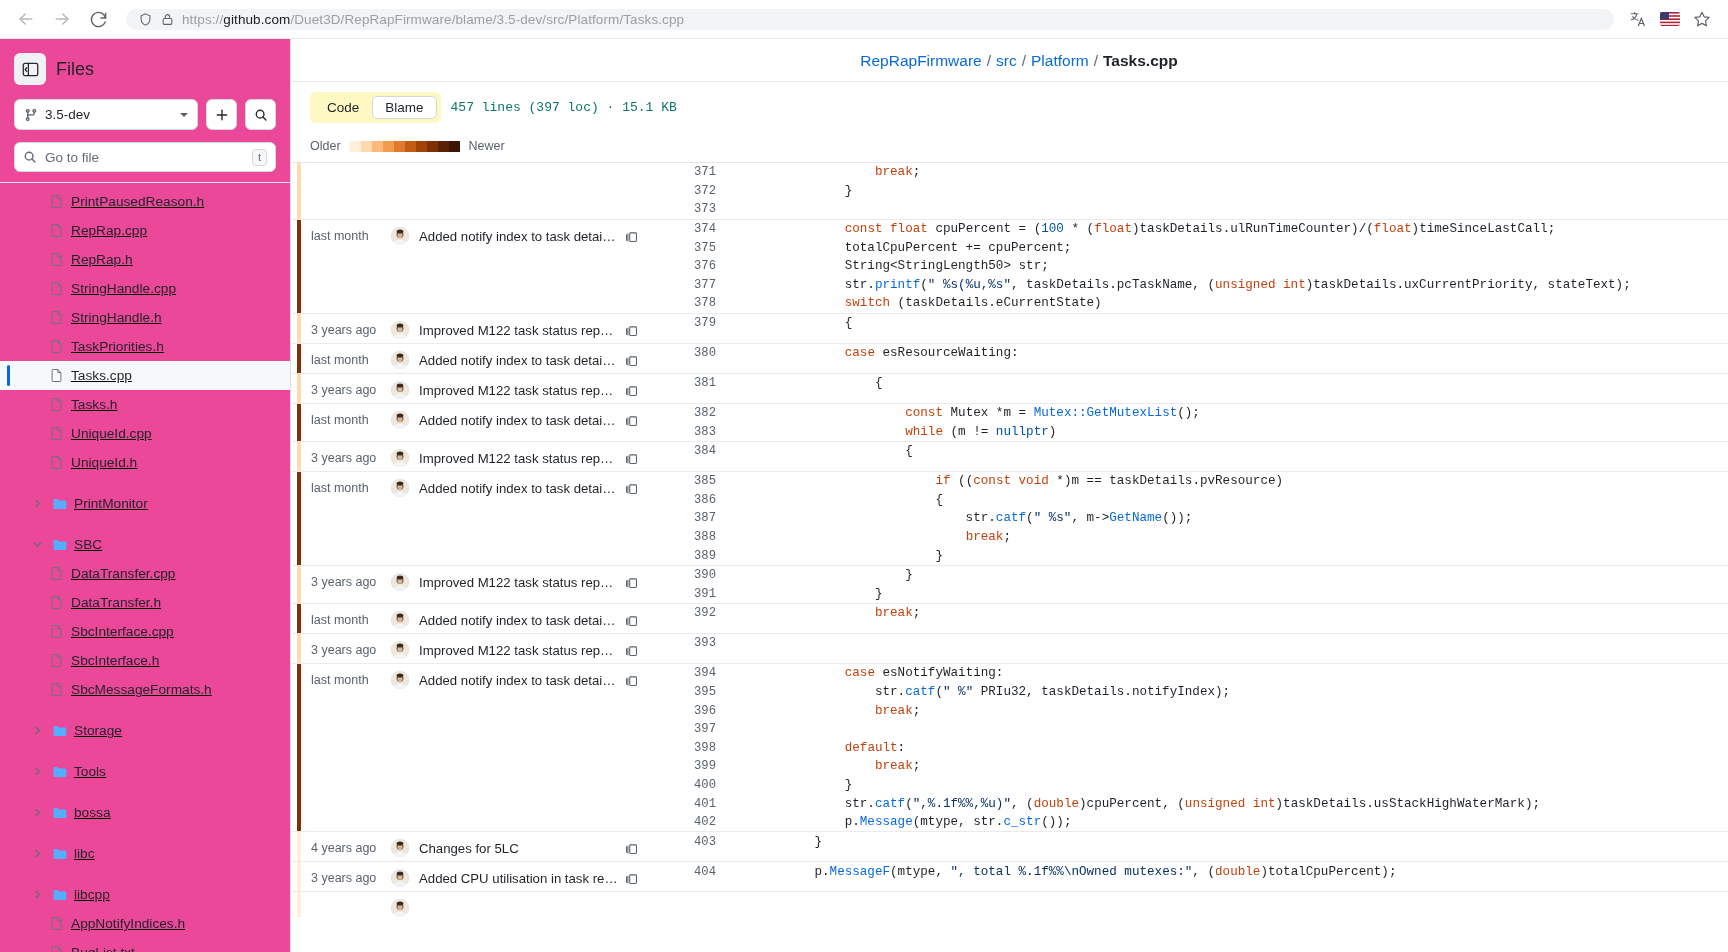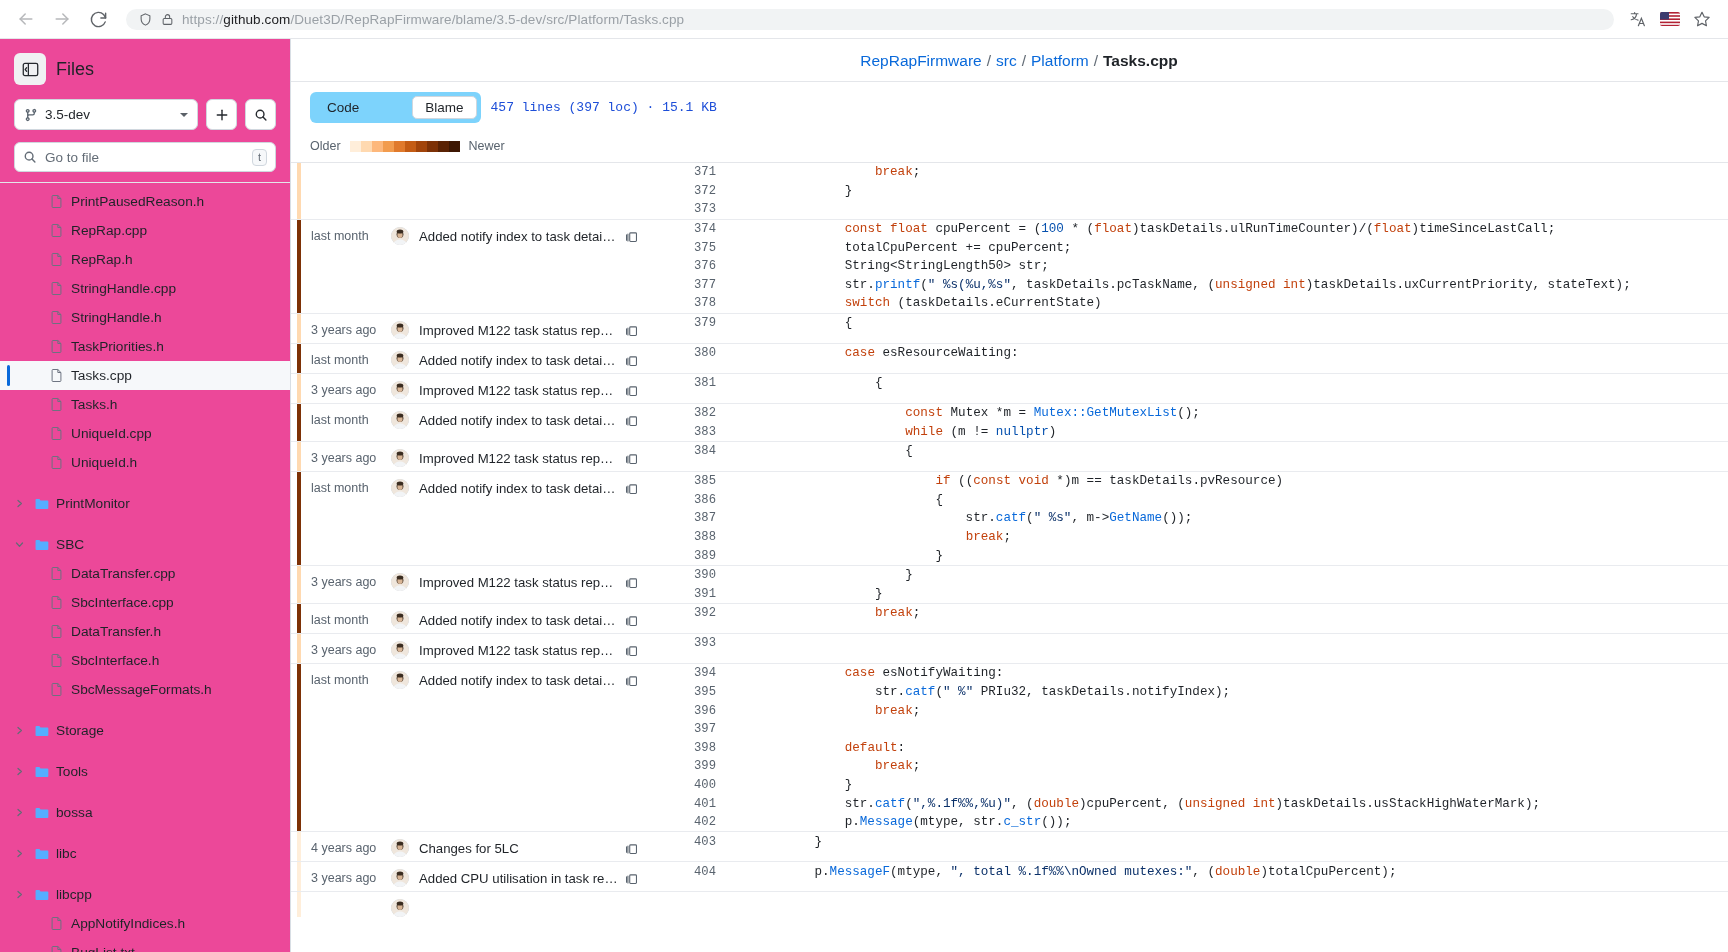--- a/index.html
+++ b/index.html
@@ -96,35 +96,36 @@
   .gotofile .ph { flex: 1 1 auto; font-size: 13.5px; color: #636c76; }
   .kbd {
     border: 1px solid #d0d7de; border-radius: 4px;
     font-size: 11px; color: #636c76; padding: 0px 5px; line-height: 15px;
     background: #f6f8fa;
   }
   .tree-sep { border-top: 1px solid #e4e6ea; margin: 0; }
   .tree {
     flex: 1 1 auto; overflow: hidden; padding-top: 4px;
     min-height: 0;
+    text-decoration: underline;
   }
   .tree-item {
     height: 29px; display: flex; align-items: center; gap: 7px;
     font-size: 13.7px; color: #1f2328;
     padding-right: 8px; position: relative;
     white-space: nowrap;
   }
   .tree-item.selected { background: #f6f8fa; }
   .tree-item.selected::before {
     content: ""; position: absolute; left: 7px; top: 4px;
     width: 3px; height: 21px; border-radius: 2px; background: #0969da;
   }
   .chev { width: 14px; flex: 0 0 14px; display: flex; align-items: center; justify-content: center; color: #636c76; }
   .icon-slot { width: 16px; flex: 0 0 16px; display: flex; align-items: center; justify-content: center; }
-  .depth1 { padding-left: 12px; margin-top: 12px; }
+  .depth1 { padding-left: 30px; margin-top: 12px; }
   .depth2 { padding-left: 48px; }
 
   
   .main { flex: 1 1 auto; min-width: 0; display: flex; flex-direction: column; background: #fff; }
   .breadcrumb {
     padding: 13px 0 11px 19px;
     font-size: 15.5px; color: #1f2328;
     display: flex; align-items: center; gap: 5px;
     border-bottom: 1px solid #e4e6ea;
     justify-content: center;
@@ -132,30 +133,29 @@
   .breadcrumb a { color: #0969da; text-decoration: none; }
   .breadcrumb .sep { color: #636c76; }
   .breadcrumb .cur { font-weight: 600; }
 
   .toolbar {
     display: flex; align-items: center; gap: 10px;
     padding: 10px 0 10px 19px;
   }
   .seg {
     display: flex; align-items: center;
-    background: #7dd3fc; border-radius: 6px; padding: 3px;
+    background: #fef9c3; border-radius: 6px; padding: 3px;
     border: 1px solid transparent;
-    gap: 40px;
   }
   .seg-btn {
     font-size: 13.5px; color: #1f2328;
     padding: 4px 13px; border-radius: 5px;
   }
   .seg-btn.active { background: #fff; border: 1px solid #d0d7de; padding: 3px 12px; }
-  .meta { font-size: 13px; color: #1d4ed8; font-family: "Liberation Mono", monospace; }
+  .meta { font-size: 13px; color: #0f766e; font-family: "Liberation Mono", monospace; }
 
   .legend {
     display: flex; align-items: center; gap: 9px;
     padding: 6px 0 9px 19px;
     font-size: 12.5px; color: #59636e;
   }
   .legend .swatches { display: flex; }
   .legend .sw { width: 11px; height: 11px; }
 
   
@@ -442,30 +442,30 @@
             </span>
             <span>DataTransfer.cpp</span>
           </div>
           <div class="tree-item depth2">
             <span class="icon-slot">
               <svg width="15" height="15" viewBox="0 0 16 16" fill="none" stroke="#6b7280" stroke-width="1.05" stroke-linejoin="round">
                 <path d="M9.4 1.6H4.2a.9.9 0 0 0-.9.9v11a.9.9 0 0 0 .9.9h7.6a.9.9 0 0 0 .9-.9V4.8z"></path>
                 <path d="M9.4 1.6v3.2h3.3"></path>
               </svg>
             </span>
+            <span>DataTransfer.h</span>
+          </div>
+          <div class="tree-item depth2">
+            <span class="icon-slot">
+              <svg width="15" height="15" viewBox="0 0 16 16" fill="none" stroke="#6b7280" stroke-width="1.05" stroke-linejoin="round">
+                <path d="M9.4 1.6H4.2a.9.9 0 0 0-.9.9v11a.9.9 0 0 0 .9.9h7.6a.9.9 0 0 0 .9-.9V4.8z"></path>
+                <path d="M9.4 1.6v3.2h3.3"></path>
+              </svg>
+            </span>
             <span>SbcInterface.cpp</span>
-          </div>
-          <div class="tree-item depth2">
-            <span class="icon-slot">
-              <svg width="15" height="15" viewBox="0 0 16 16" fill="none" stroke="#6b7280" stroke-width="1.05" stroke-linejoin="round">
-                <path d="M9.4 1.6H4.2a.9.9 0 0 0-.9.9v11a.9.9 0 0 0 .9.9h7.6a.9.9 0 0 0 .9-.9V4.8z"></path>
-                <path d="M9.4 1.6v3.2h3.3"></path>
-              </svg>
-            </span>
-            <span>DataTransfer.h</span>
           </div>
           <div class="tree-item depth2">
             <span class="icon-slot">
               <svg width="15" height="15" viewBox="0 0 16 16" fill="none" stroke="#6b7280" stroke-width="1.05" stroke-linejoin="round">
                 <path d="M9.4 1.6H4.2a.9.9 0 0 0-.9.9v11a.9.9 0 0 0 .9.9h7.6a.9.9 0 0 0 .9-.9V4.8z"></path>
                 <path d="M9.4 1.6v3.2h3.3"></path>
               </svg>
             </span>
             <span>SbcInterface.h</span>
           </div>

